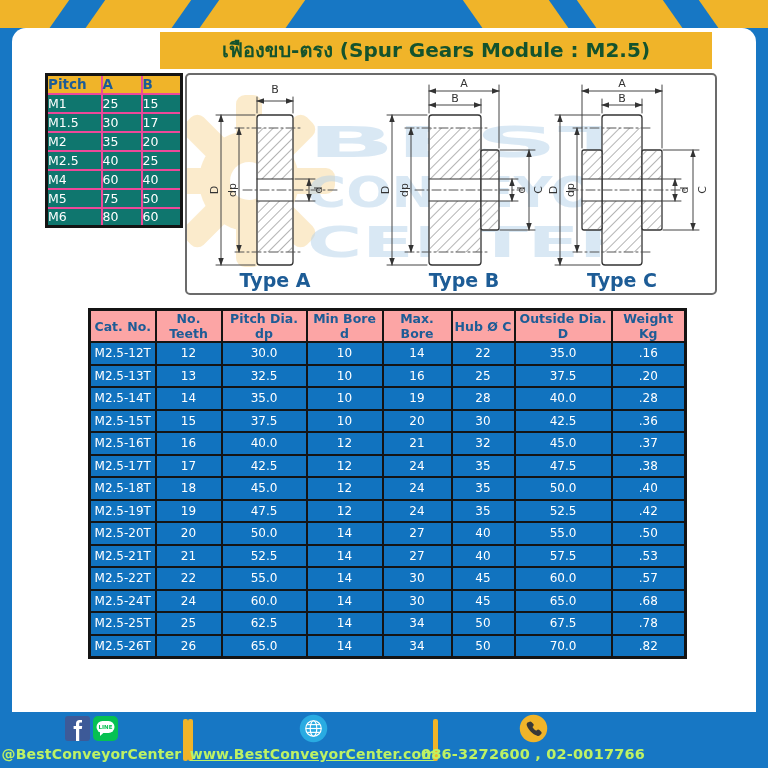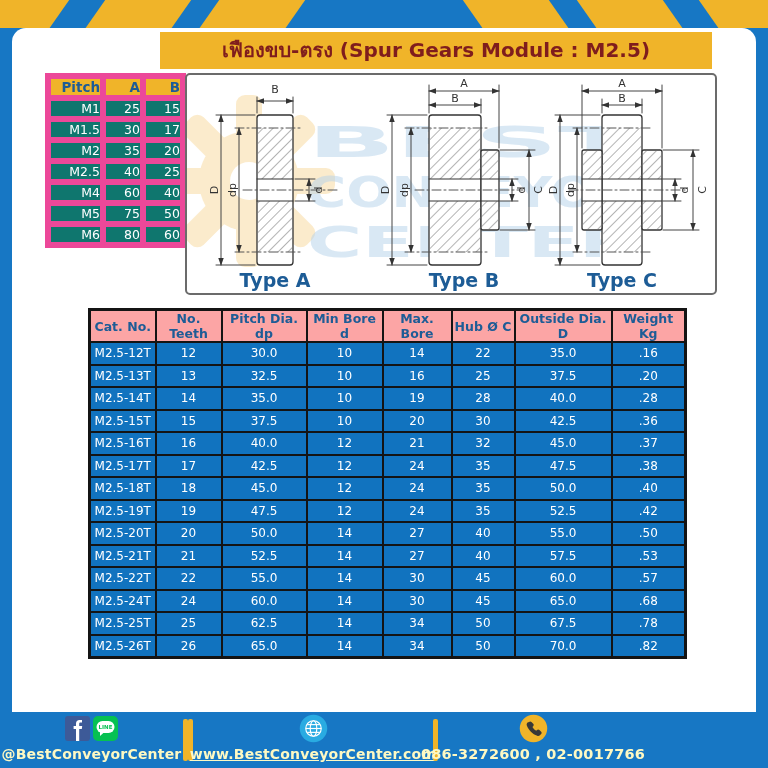--- a/index.html
+++ b/index.html
@@ -12,43 +12,43 @@
   .top-band { position:absolute; left:0; top:0; width:768px; height:28px; overflow:hidden; }
   .tape span { position:absolute; top:-4px; height:36px; width:86px; background:#f0b429; }
   .tape-left span { transform:skewX(-35deg); transform-origin:top left; }
   .tape-left span:nth-child(1){ left:-14px; } .tape-left span:nth-child(2){ left:108px; } .tape-left span:nth-child(3){ left:222px; }
   .tape-right span { transform:skewX(35deg); transform-origin:top right; }
   .tape-right span:nth-child(1){ right:-14px; } .tape-right span:nth-child(2){ right:108px; } .tape-right span:nth-child(3){ right:222px; }
 
   .content { position:absolute; left:12px; top:28px; width:744px; height:684px; background:#ffffff; border-radius:14px 14px 0 0; }
 
   .title-box { position:absolute; left:148px; top:4px; width:552px; height:37px; background:#f0b429;
-               color:#7f1d1d; font-weight:bold; font-size:20px; line-height:37px; text-align:center; }
+               color:#14532d; font-weight:bold; font-size:20px; line-height:37px; text-align:center; }
 
   
   table { border-collapse:collapse; table-layout:fixed; }
   .pitch-table { position:absolute; left:33px; top:45px; width:135px; border:3px solid #141414; }
-  .pitch-table th, .pitch-table td { border:6px solid #ec4899; text-align:right; height:19px; }
+  .pitch-table th, .pitch-table td { border:2px solid #ec4899; text-align:left; height:19px; }
   .pitch-table th { background:#f0b429; color:#1d5c96; font-size:13.5px; }
   .pitch-table td { background:#0f766e; color:#ffffff; font-size:12.5px; }
   .pitch-table col:nth-child(1){ width:55px; } .pitch-table col:nth-child(2){ width:40px; } .pitch-table col:nth-child(3){ width:40px; }
 
   .drawing-panel { position:absolute; left:173px; top:45px; width:532px; height:222px;
                    border:2px solid #6b6b6b; border-radius:5px; background:#fff; }
 
   
   .spec-table { position:absolute; left:76px; top:280px; width:596px; border:3px solid #141414; }
   .spec-table th, .spec-table td { border:2px solid #141414; text-align:center; height:22.5px; overflow:hidden; }
   .spec-table th { background:#fca5a5; color:#1d5c96; font-size:12.5px; }
   .spec-table td { background:#1173bf; color:#ffffff; font-size:12px; }
   .c1{width:66px;} .c2{width:66px;} .c3{width:85px;} .c4{width:76px;} .c5{width:69px;} .c6{width:63px;} .c7{width:97px;} .c8{width:74px;}
 
   
   .footer { position:absolute; left:0; bottom:0; width:768px; height:56px; background:#1777c4;
-            display:flex; align-items:stretch; color:#fef9c3; }
+            display:flex; align-items:stretch; color:#bef264; }
   .fgroup { display:flex; flex-direction:column; align-items:center; justify-content:flex-start; padding-top:3px; }
   .fg1{ width:183px; } .fg2{ width:140px; } .fg3{ width:240px;text-decoration:underline; } .fg4{ width:190px; }
   .fdivider { width:5px; height:42px; background:#f0b429; border-radius:2px; align-self:center; }
   .ficons { display:flex; gap:3px; height:30px; align-items:center; }
   .flabel { font-weight:bold; font-size:14px; letter-spacing:0.2px; line-height:18px; white-space:nowrap; }
   .fg4 .flabel { font-size:14.5px; }
 </style>
 </head>
 <body>
 

